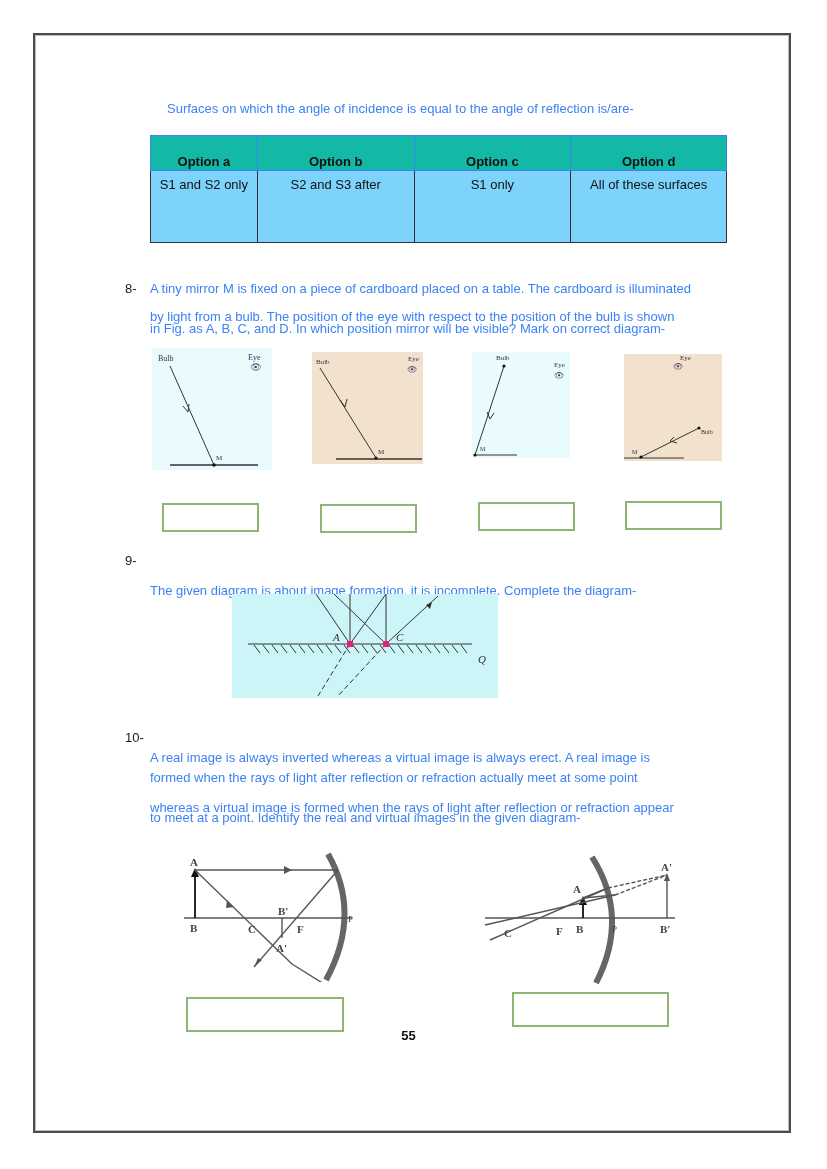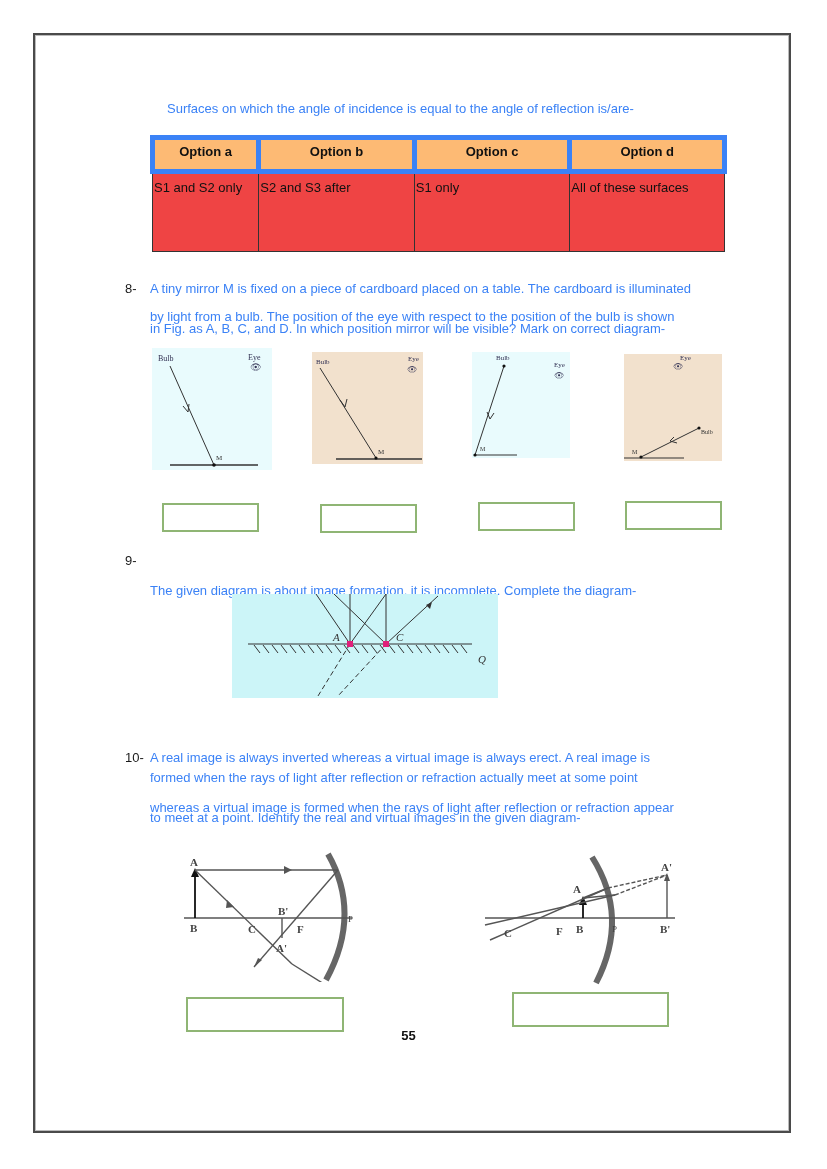--- a/index.html
+++ b/index.html
@@ -4,23 +4,23 @@
 <style>
   html, body { margin:0; padding:0; background:#ffffff; }
   body { width:827px; height:1169px; position:relative; overflow:hidden;
          font-family:"Liberation Sans", sans-serif; color:#111; }
   .page-border { position:absolute; left:33px; top:33px; width:758px; height:1100px;
                  border:2px solid #4a4a4a; box-shadow: inset 0 0 0 1px #bbb; box-sizing:border-box; }
   .txt { position:absolute; font-size:13px; line-height:20px; color:#3b82f6; }
   .qnum { position:absolute; font-size:13px; line-height:20px; color:#1a1a1a; }
   table.opts { position:absolute; left:150px; top:135px; width:577px; border-collapse:collapse;
                font-size:13px; }
-  table.opts th { background:#fdba74; font-weight:bold; height:34px; border:5px solid #3b82f6;
-                  text-align:center; vertical-align:top; padding-top:4px; box-sizing:border-box; }
-  table.opts td { background:#ef4444; height:80px; border:1px solid #333; 
+  table.opts th { background:#14b8a6; font-weight:bold; height:34px; border:1px solid #3b82f6;
+                  text-align:center; vertical-align:top; padding-top:18px; box-sizing:border-box; }
+  table.opts td { background:#7dd3fc; height:72px; border:1px solid #333; text-align:center;
                   vertical-align:top; padding-top:6px; box-sizing:border-box; }
   .fig { position:absolute; }
   .ansbox { position:absolute; border:2px solid #8fb574; background:#fff; box-sizing:border-box; }
   .pagenum { position:absolute; left:0; width:817px; top:1028px; text-align:center;
              font-size:13px; font-weight:bold; }
   svg text { font-family:"Liberation Serif", serif; }
 </style>
 </head>
 <body>
 
@@ -146,21 +146,21 @@
     <line x1="154" y1="50" x2="106" y2="102" stroke-dasharray="5,3"></line>
   </g>
   <polygon points="194,11 200,8 198,15" fill="#333"></polygon>
   <rect x="115" y="47" width="6" height="6" fill="#e0207a"></rect>
   <rect x="151" y="47" width="6" height="6" fill="#e0207a"></rect>
   <text x="101" y="47" font-size="11" font-style="italic" fill="#333">A</text>
   <text x="164" y="47" font-size="11" font-style="italic" fill="#333">C</text>
   <text x="246" y="69" font-size="11" font-style="italic" fill="#333">Q</text>
 </svg>
 
-<div class="qnum" style="left:125px; top:748px;">10-</div>
+<div class="qnum" style="left:125px; top:728px;">10-</div>
 <div class="txt" style="left:150px; top:748px;">A real image is always inverted whereas a virtual image is always erect. A real image is</div>
 <div class="txt" style="left:150px; top:768px;">formed when the rays of light after reflection or refraction actually meet at some point</div>
 <div class="txt" style="left:150px; top:798px;">whereas a virtual image is formed when the rays of light after reflection or refraction appear</div>
 <div class="txt" style="left:150px; top:808px;">to meet at a point. Identify the real and virtual images in the given diagram-</div>
 
 <svg class="fig" style="left:180px; top:852px;" width="180" height="130">
   <path d="M148,2 Q182,62 146,128" fill="none" stroke="#666" stroke-width="6"></path>
   <line x1="4" y1="66" x2="172" y2="66" stroke="#555" stroke-width="1.5"></line>
   <line x1="15" y1="66" x2="15" y2="18" stroke="#111" stroke-width="1.8"></line>
   <polygon points="11,25 15,16 19,25" fill="#111"></polygon>

